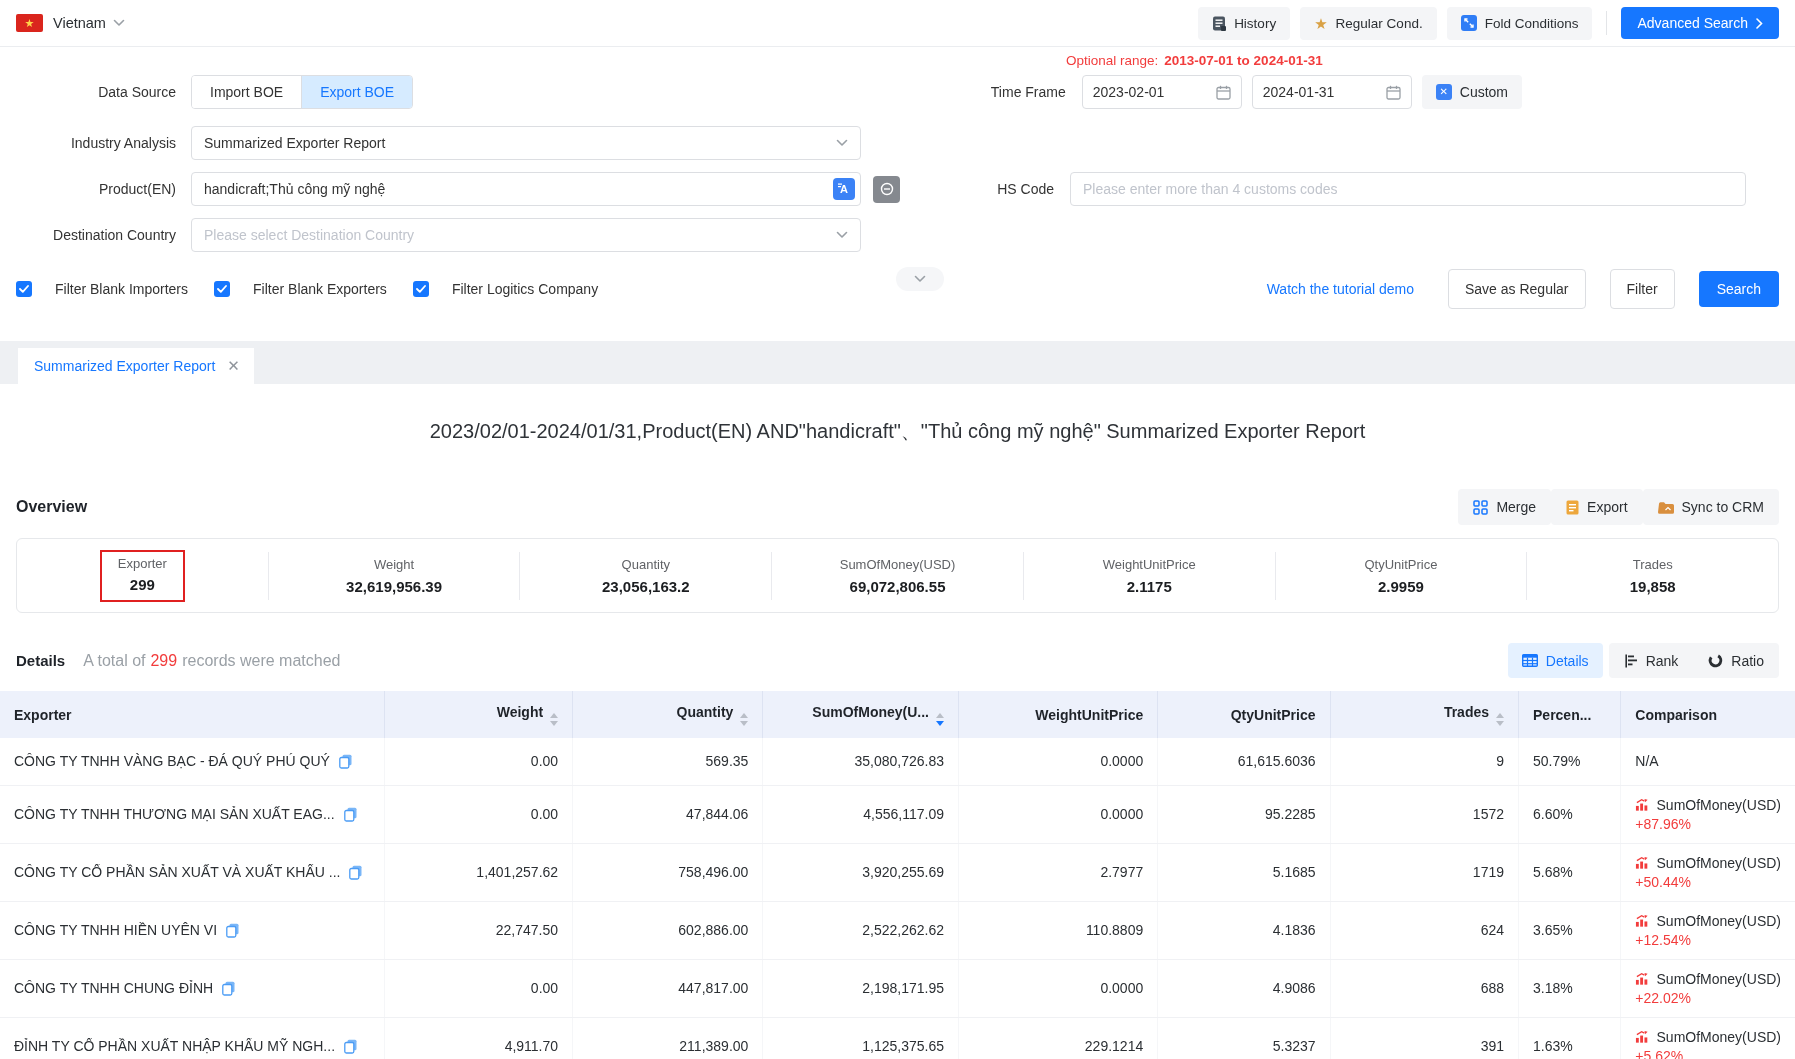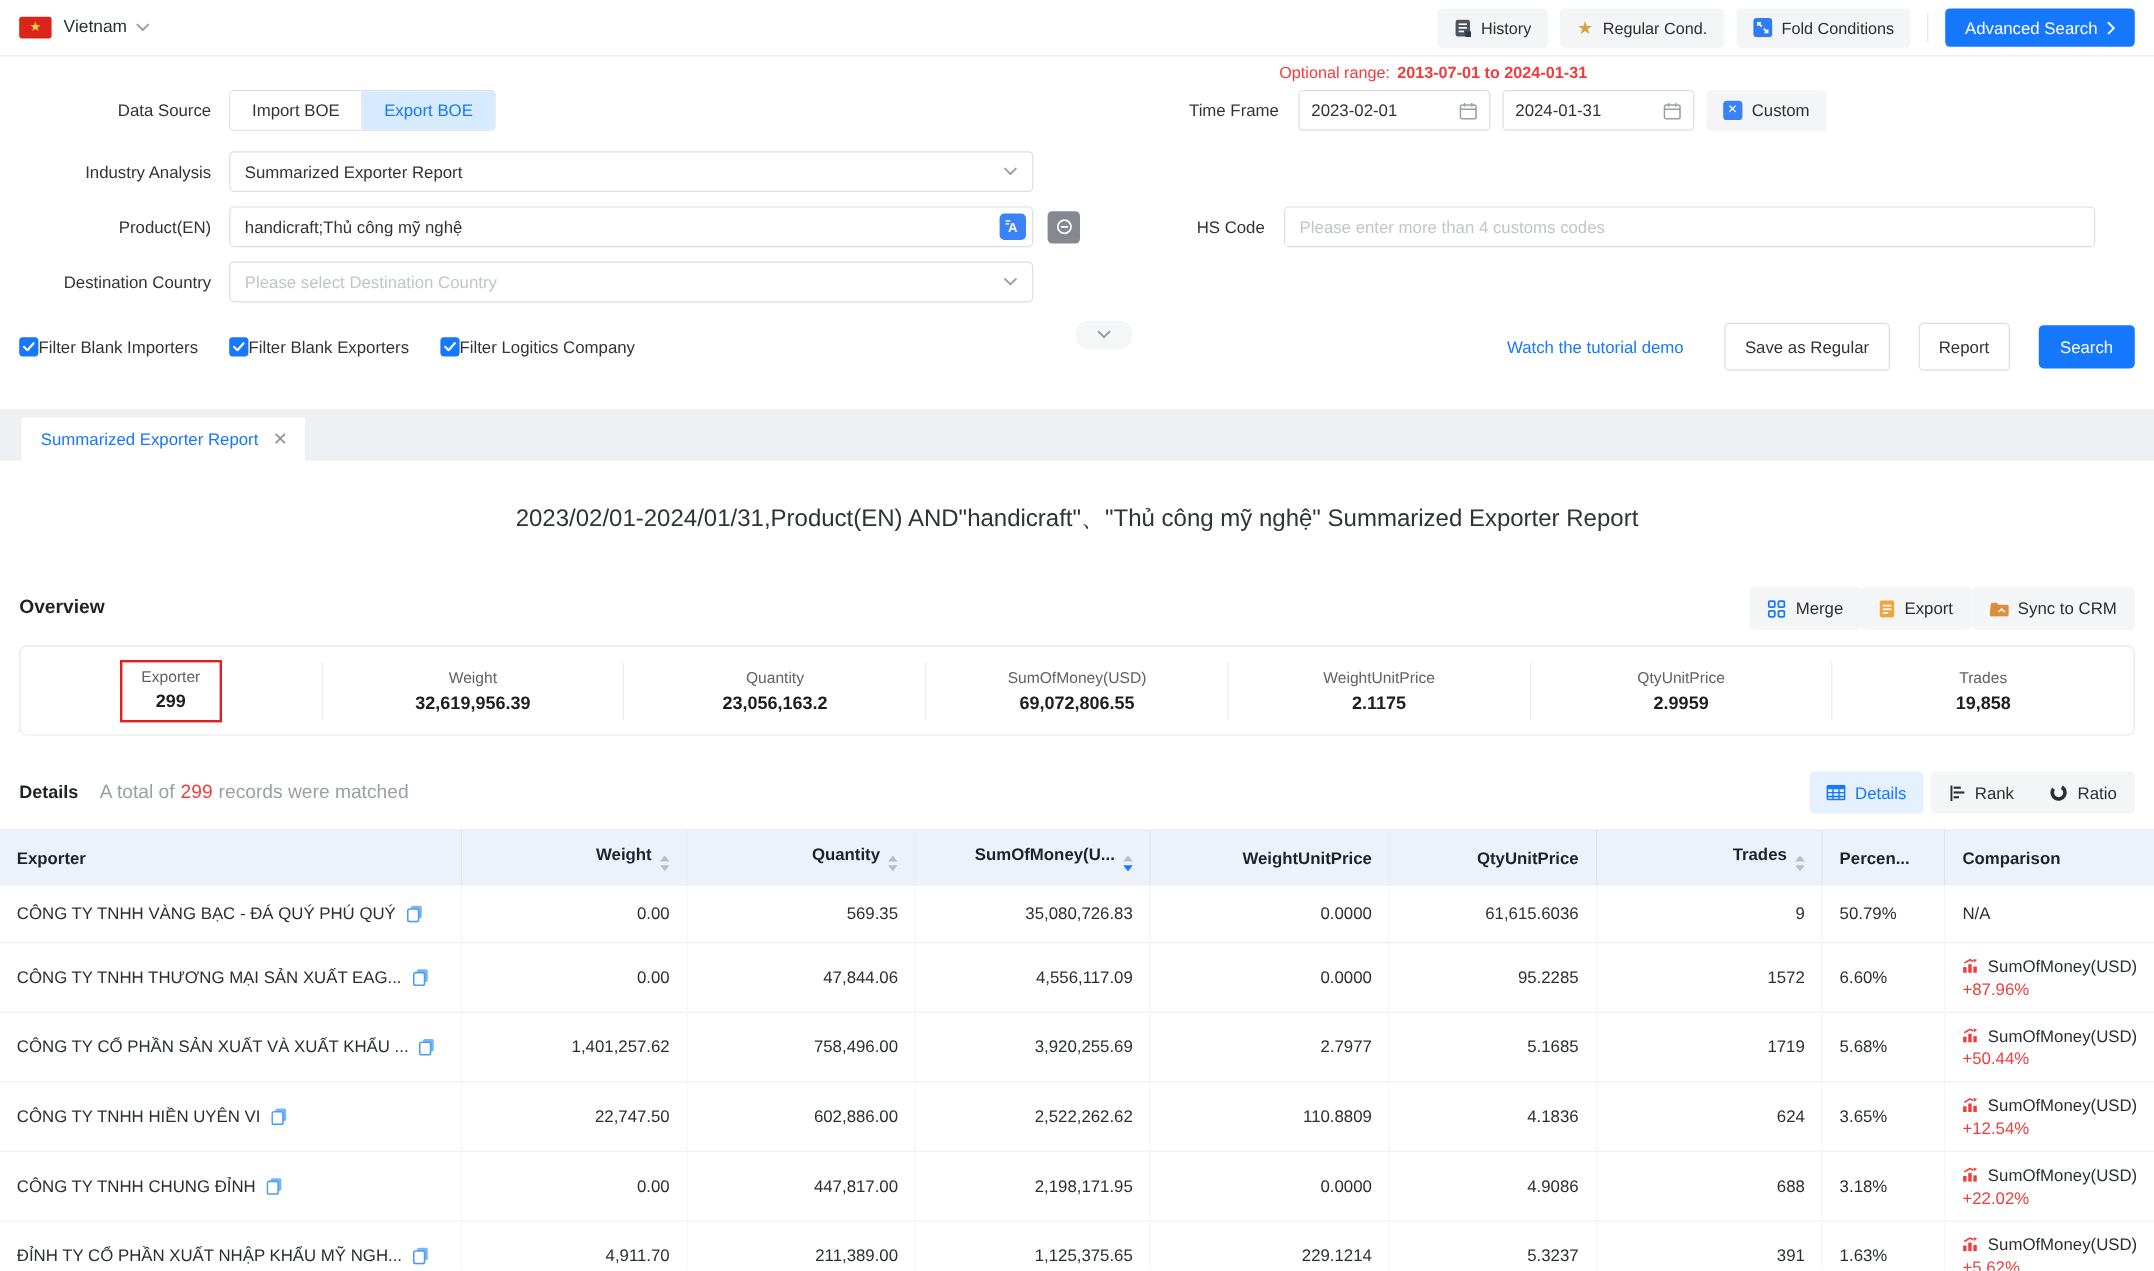--- a/index.html
+++ b/index.html
@@ -43,21 +43,21 @@
   .right-group { display:flex; align-items:center; margin-left:auto; }
   .rlabel { width:90px; text-align:right; margin-right:16px; flex:none; color:#333; }
   .datebox { width:160px; height:34px; border:1px solid #dcdee2; border-radius:4px; padding:0 10px; display:flex; align-items:center; justify-content:space-between; margin-right:10px; background:#fff; cursor:pointer; }
   .custom-btn { height:34px; padding:0 14px; background:#f4f5f7; border-radius:4px; display:flex; align-items:center; gap:8px; cursor:pointer; color:#2b2f33; }
   .blue-sq { width:16px; height:16px; background:#3b82f6; border-radius:3px; display:flex; align-items:center; justify-content:center; color:#fff; font-size:10px; line-height:1; }
   .hs-input { width:676px; }
   .optional-range { position:absolute; left:1066px; top:6px; color:#f23c3c; font-size:13.5px; }
   .optional-range b { font-weight:bold; margin-left:6px; }
 
   .cb-row { display:flex; align-items:center; margin-top:17px; padding-bottom:32px; position:relative; }
-  .cb-item { display:flex; align-items:center; gap:0; margin-right:26px; cursor:pointer; }
+  .cb-item { display:flex; align-items:center; gap:23px; margin-right:26px; cursor:pointer; }
   .cb-box { width:16px; height:16px; background:#1677ff; border-radius:3px; display:flex; align-items:center; justify-content:center; flex:none; }
   .collapse-pill { position:absolute; left:880px; top:-2px; width:48px; height:24px; background:#f5f6f8; border-radius:12px; display:flex; align-items:center; justify-content:center; cursor:pointer; }
   .cb-right { margin-left:auto; display:flex; align-items:center; gap:24px; }
   .link { color:#1677ff; cursor:pointer; margin-right:10px; }
   .ghost-btn { height:40px; padding:0 16px; border:1px solid #dcdee2; border-radius:4px; background:#fff; display:flex; align-items:center; color:#333; cursor:pointer; }
   .primary-btn { height:36px; padding:0 18px; border-radius:4px; background:#1677ff; color:#fff; display:flex; align-items:center; cursor:pointer; }
 
   
   .tab-band { height:43px; background:#eef0f3; display:flex; align-items:flex-end; padding-left:18px; }
   .tab { height:36px; background:#fff; display:flex; align-items:center; gap:12px; padding:0 14px 0 16px; color:#1677ff; font-size:14px; cursor:pointer; }
@@ -261,21 +261,21 @@
       <span>Filter Logitics Company</span>
     </div>
     <div class="collapse-pill">
       <svg width="12" height="8" viewBox="0 0 12 8">
           <polyline class="chev" points="1.5,1.5 6,6 10.5,1.5"></polyline>
         </svg>
     </div>
     <div class="cb-right">
       <span class="link">Watch the tutorial demo</span>
       <div class="ghost-btn">Save as Regular</div>
-      <div class="ghost-btn">Report</div>
+      <div class="ghost-btn">Filter</div>
       <div class="primary-btn">Search</div>
     </div>
   </div>
 </div>
 
 <div class="tab-band">
   <div class="tab">
     <span>Summarized Exporter Report</span>
     <span class="tab-close">✕</span>
   </div>

